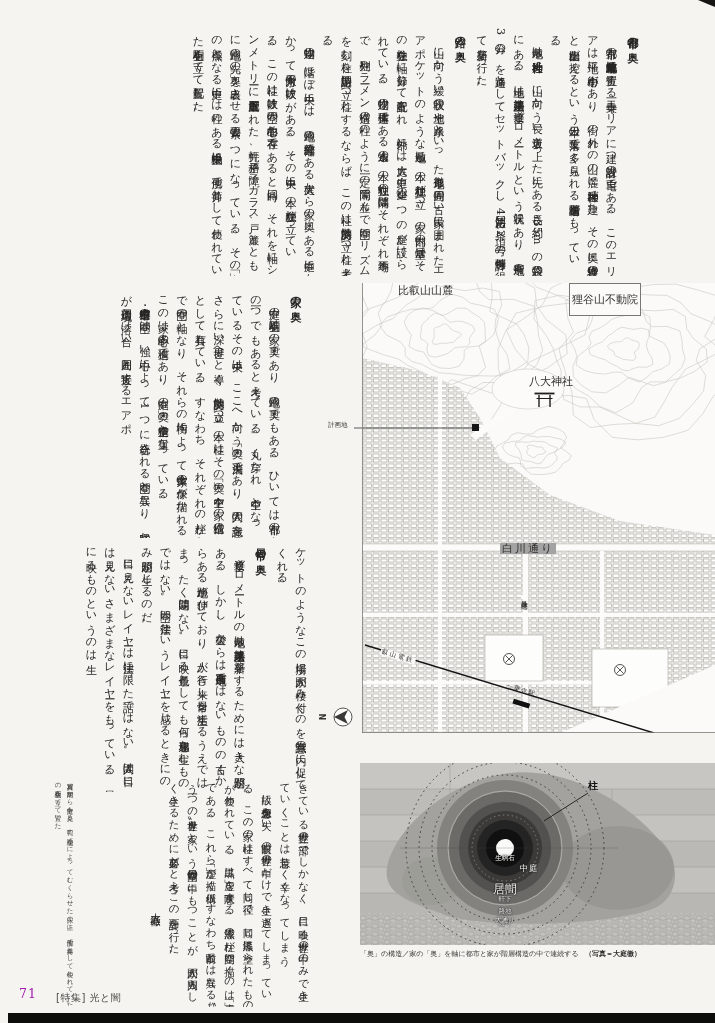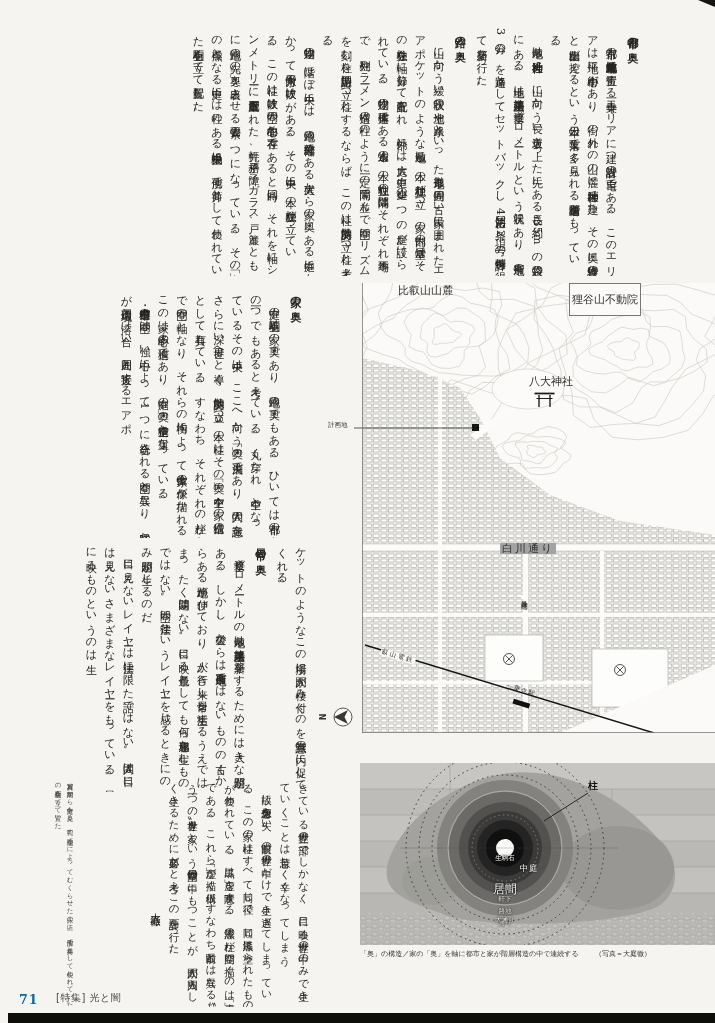--- a/index.html
+++ b/index.html
@@ -19,21 +19,21 @@
             white-space:nowrap;line-height:1;}
   #map-caption,#diagram-caption{position:absolute;font-family:"DejaVu Sans", sans-serif;color:#33322f;}
   
   #diagram{position:absolute;left:360px;top:763px;width:355px;height:182px;}
   #diagram .ring-lbl{position:absolute;left:145px;transform:translateX(-50%);color:#fbfbf9;
             font-family:"DejaVu Sans", sans-serif;text-shadow:0 0 2px #000,0 0 1px #000;
             white-space:nowrap;line-height:1;}
   #pillar-label{position:absolute;left:228px;top:16px;font-family:"DejaVu Sans", sans-serif;
             font-size:10px;font-weight:bold;color:#111;}
   #footer{position:absolute;left:0;top:984px;width:320px;}
-  #page-number{position:absolute;left:19px;top:8px;font-size:12.5px;letter-spacing:1px;color:#0369a1;font-weight:bold;}
+  #page-number{position:absolute;left:19px;top:2px;font-size:12.5px;letter-spacing:1px;color:#a21caf;}
   #footer-feature{position:absolute;left:56px;top:7px;font-size:10px;color:#4a4946;
             font-family:"DejaVu Sans", sans-serif;letter-spacing:.5px;}
   #bottom-bar{position:absolute;left:8px;top:1013px;width:707px;height:10px;background:#0d0d0c;}
   #corner-mark{position:absolute;left:698px;top:0;width:0;height:0;
             border-top:7px solid #161514;border-left:17px solid transparent;}
 </style>
 </head>
 <body>
 
 <div id="page">
@@ -226,21 +226,21 @@
     <div class="ring-lbl" style="top:101px;font-size:8.5px;letter-spacing:1px;padding-left:48px;">中庭</div>
     <div class="ring-lbl" style="top:120px;font-size:12px;">居間</div>
     <div class="ring-lbl" style="top:122px;font-size:6.5px;">土間</div>
     <div class="ring-lbl" style="top:133px;font-size:6.5px;">軒下</div>
     <div class="ring-lbl" style="top:145px;font-size:6.5px;">路地</div>
     <div class="ring-lbl" style="top:157px;font-size:6.5px;">通り</div>
     <div class="ring-lbl" style="top:154px;font-size:6.5px;">大通り</div>
   </div>
   <div id="diagram-caption" style="left:360px;top:949px;width:355px;font-size:7px;">
     <span>「奥」の構造／家の「奥」を軸に都市と家が階層構造の中で連続する</span>
-    <span style="margin-left:14px;">（写真＝大庭徹）</span>
+    <span style="margin-left:4px;font-weight:bold;">（写真＝大庭徹）</span>
   </div>
 
   <div id="footer">
     <div id="page-number">71</div>
     <div id="footer-feature">[特集] 光と闇</div>
   </div>
 
   <div id="bottom-bar"></div>
   <div id="corner-mark"></div>
 

